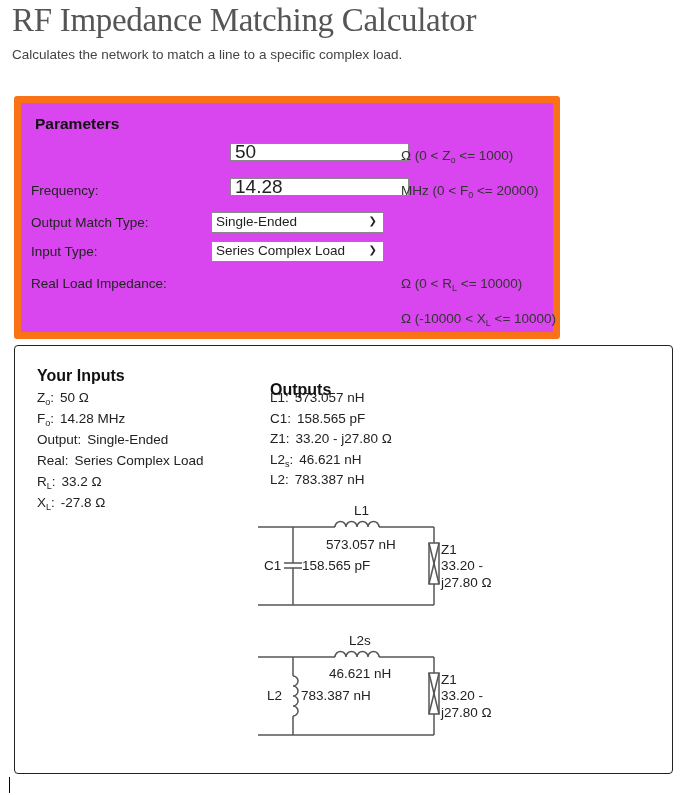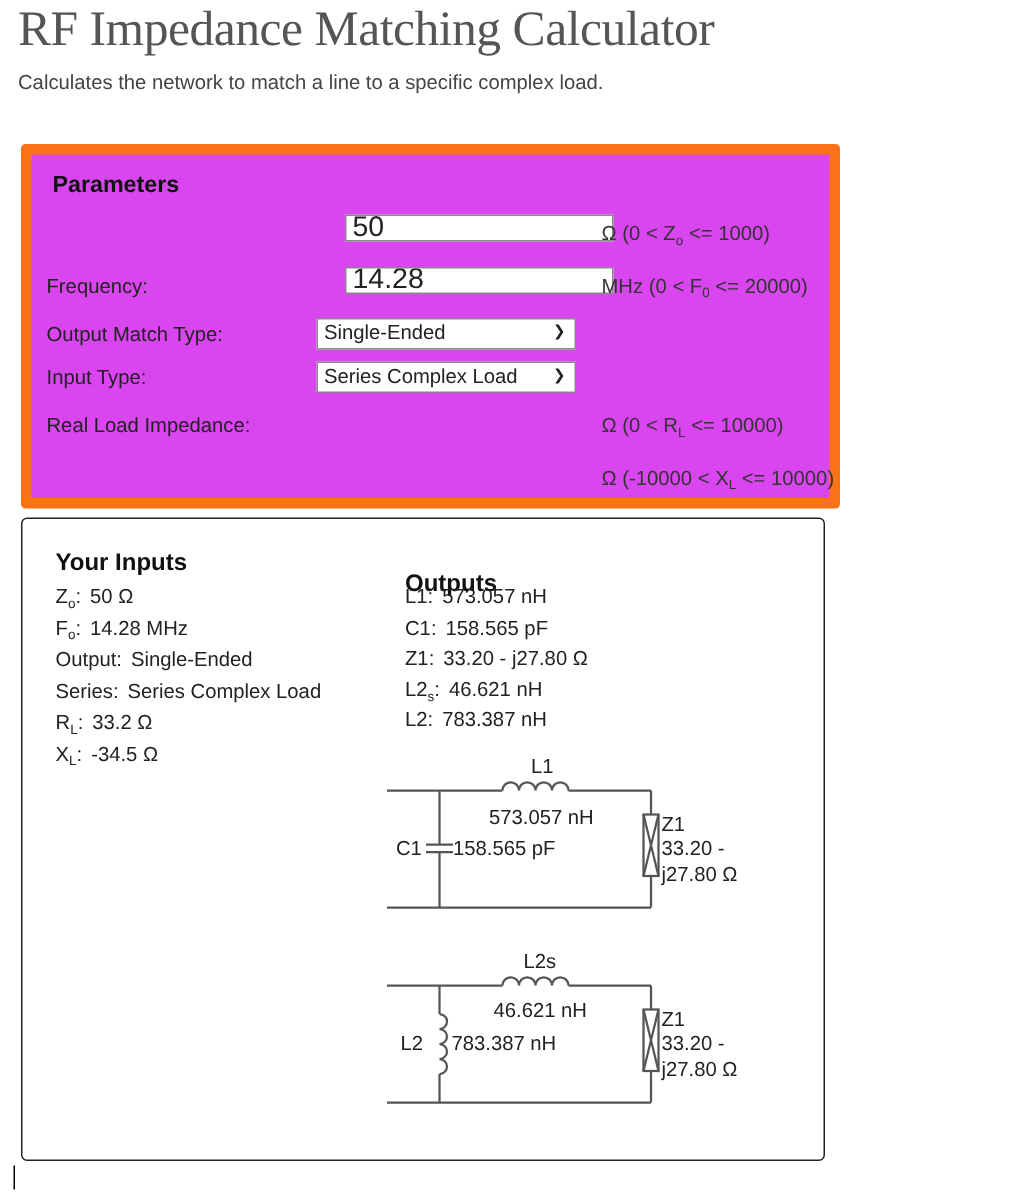--- a/index.html
+++ b/index.html
@@ -16,21 +16,21 @@
   .row-label { position: absolute; left: 10px; font-size: 13.5px; color: #222; }
   .field { position: absolute; left: 190px; width: 179px; height: 18px; box-sizing: border-box;
          border: 1px solid #888; background: #fff; font-family: "Liberation Sans", sans-serif;
          font-size: 19px; padding: 0 4px; color: #222; margin-left: 19px; }
   .select { position: absolute; left: 190px; width: 173px; height: 21px; box-sizing: border-box;
          border: 1px solid #888; background: #fff; font-size: 13.5px; padding: 1px 4px; color: #222; }
   .select .chev { position: absolute; right: 6px; top: 2px; font-size: 10px; }
   .range { position: absolute; left: 380px; font-size: 13.5px; color: #333; white-space: nowrap; }
   sub { font-size: 9px; vertical-align: -3px; line-height: 0; }
 
-  .results { position: absolute; left: 14px; top: 345px; width: 536px; height: 429px;
+  .results { position: absolute; left: 14px; top: 345px; width: 659px; height: 429px;
          border: 1px solid #222; border-radius: 4px; box-sizing: border-box; background: #fff; }
   .col-h { position: absolute; margin: 0; font-size: 16px; font-weight: bold; color: #111; }
   .line { position: absolute; font-size: 13.5px; color: #222; white-space: nowrap; }
   .line .val { margin-left: 6px; }
   .cursor { position: absolute; left: 9px; top: 777px; width: 1px; height: 16px; background: #000; }
   svg text { font-family: "Liberation Sans", sans-serif; font-size: 13.5px; fill: #222; }
 </style>
 </head>
 <body>
 
@@ -64,23 +64,23 @@
 
   <span class="range" style="top:208px"><span>Ω (-10000 &lt; X</span><sub>L</sub><span> &lt;= 10000)</span></span>
 </div>
 
 <div class="results">
   <h4 class="col-h" style="left:22px;top:21px">Your Inputs</h4>
   <div id="inputs-list">
       <div class="line" style="left: 22px; top: 44px;"><span>Z</span><sub>o</sub><span>:</span><span class="val">50  Ω</span></div>
       <div class="line" style="left: 22px; top: 65px;"><span>F</span><sub>o</sub><span>:</span><span class="val">14.28  MHz</span></div>
       <div class="line" style="left: 22px; top: 86px;"><span>Output</span><sub></sub><span>:</span><span class="val">Single-Ended</span></div>
-      <div class="line" style="left: 22px; top: 107px;"><span>Series</span><sub></sub><span>:</span><span class="val">Series Complex Load</span></div>
+      <div class="line" style="left: 22px; top: 107px;"><span>Real</span><sub></sub><span>:</span><span class="val">Series Complex Load</span></div>
       <div class="line" style="left: 22px; top: 128px;"><span>R</span><sub>L</sub><span>:</span><span class="val">33.2  Ω</span></div>
-      <div class="line" style="left: 22px; top: 149px;"><span>X</span><sub>L</sub><span>:</span><span class="val">-34.5  Ω</span></div>
+      <div class="line" style="left: 22px; top: 149px;"><span>X</span><sub>L</sub><span>:</span><span class="val">-27.8  Ω</span></div>
     </div>
 
   <h4 class="col-h" style="left:255px;top:35px">Outputs</h4>
   <div id="outputs-list">
       <div class="line" style="left: 255px; top: 44px;"><span>L1</span><sub></sub><span>:</span><span class="val">573.057 nH</span></div>
       <div class="line" style="left: 255px; top: 64.5px; text-align: center;"><span>C1</span><sub></sub><span>:</span><span class="val">158.565 pF</span></div>
       <div class="line" style="left: 255px; top: 85px;"><span>Z1</span><sub></sub><span>:</span><span class="val">33.20 - j27.80 Ω</span></div>
       <div class="line" style="left: 255px; top: 105.5px;"><span>L2</span><sub>s</sub><span>:</span><span class="val">46.621 nH</span></div>
       <div class="line" style="left: 255px; top: 126px;"><span>L2</span><sub></sub><span>:</span><span class="val">783.387 nH</span></div>
     </div>

